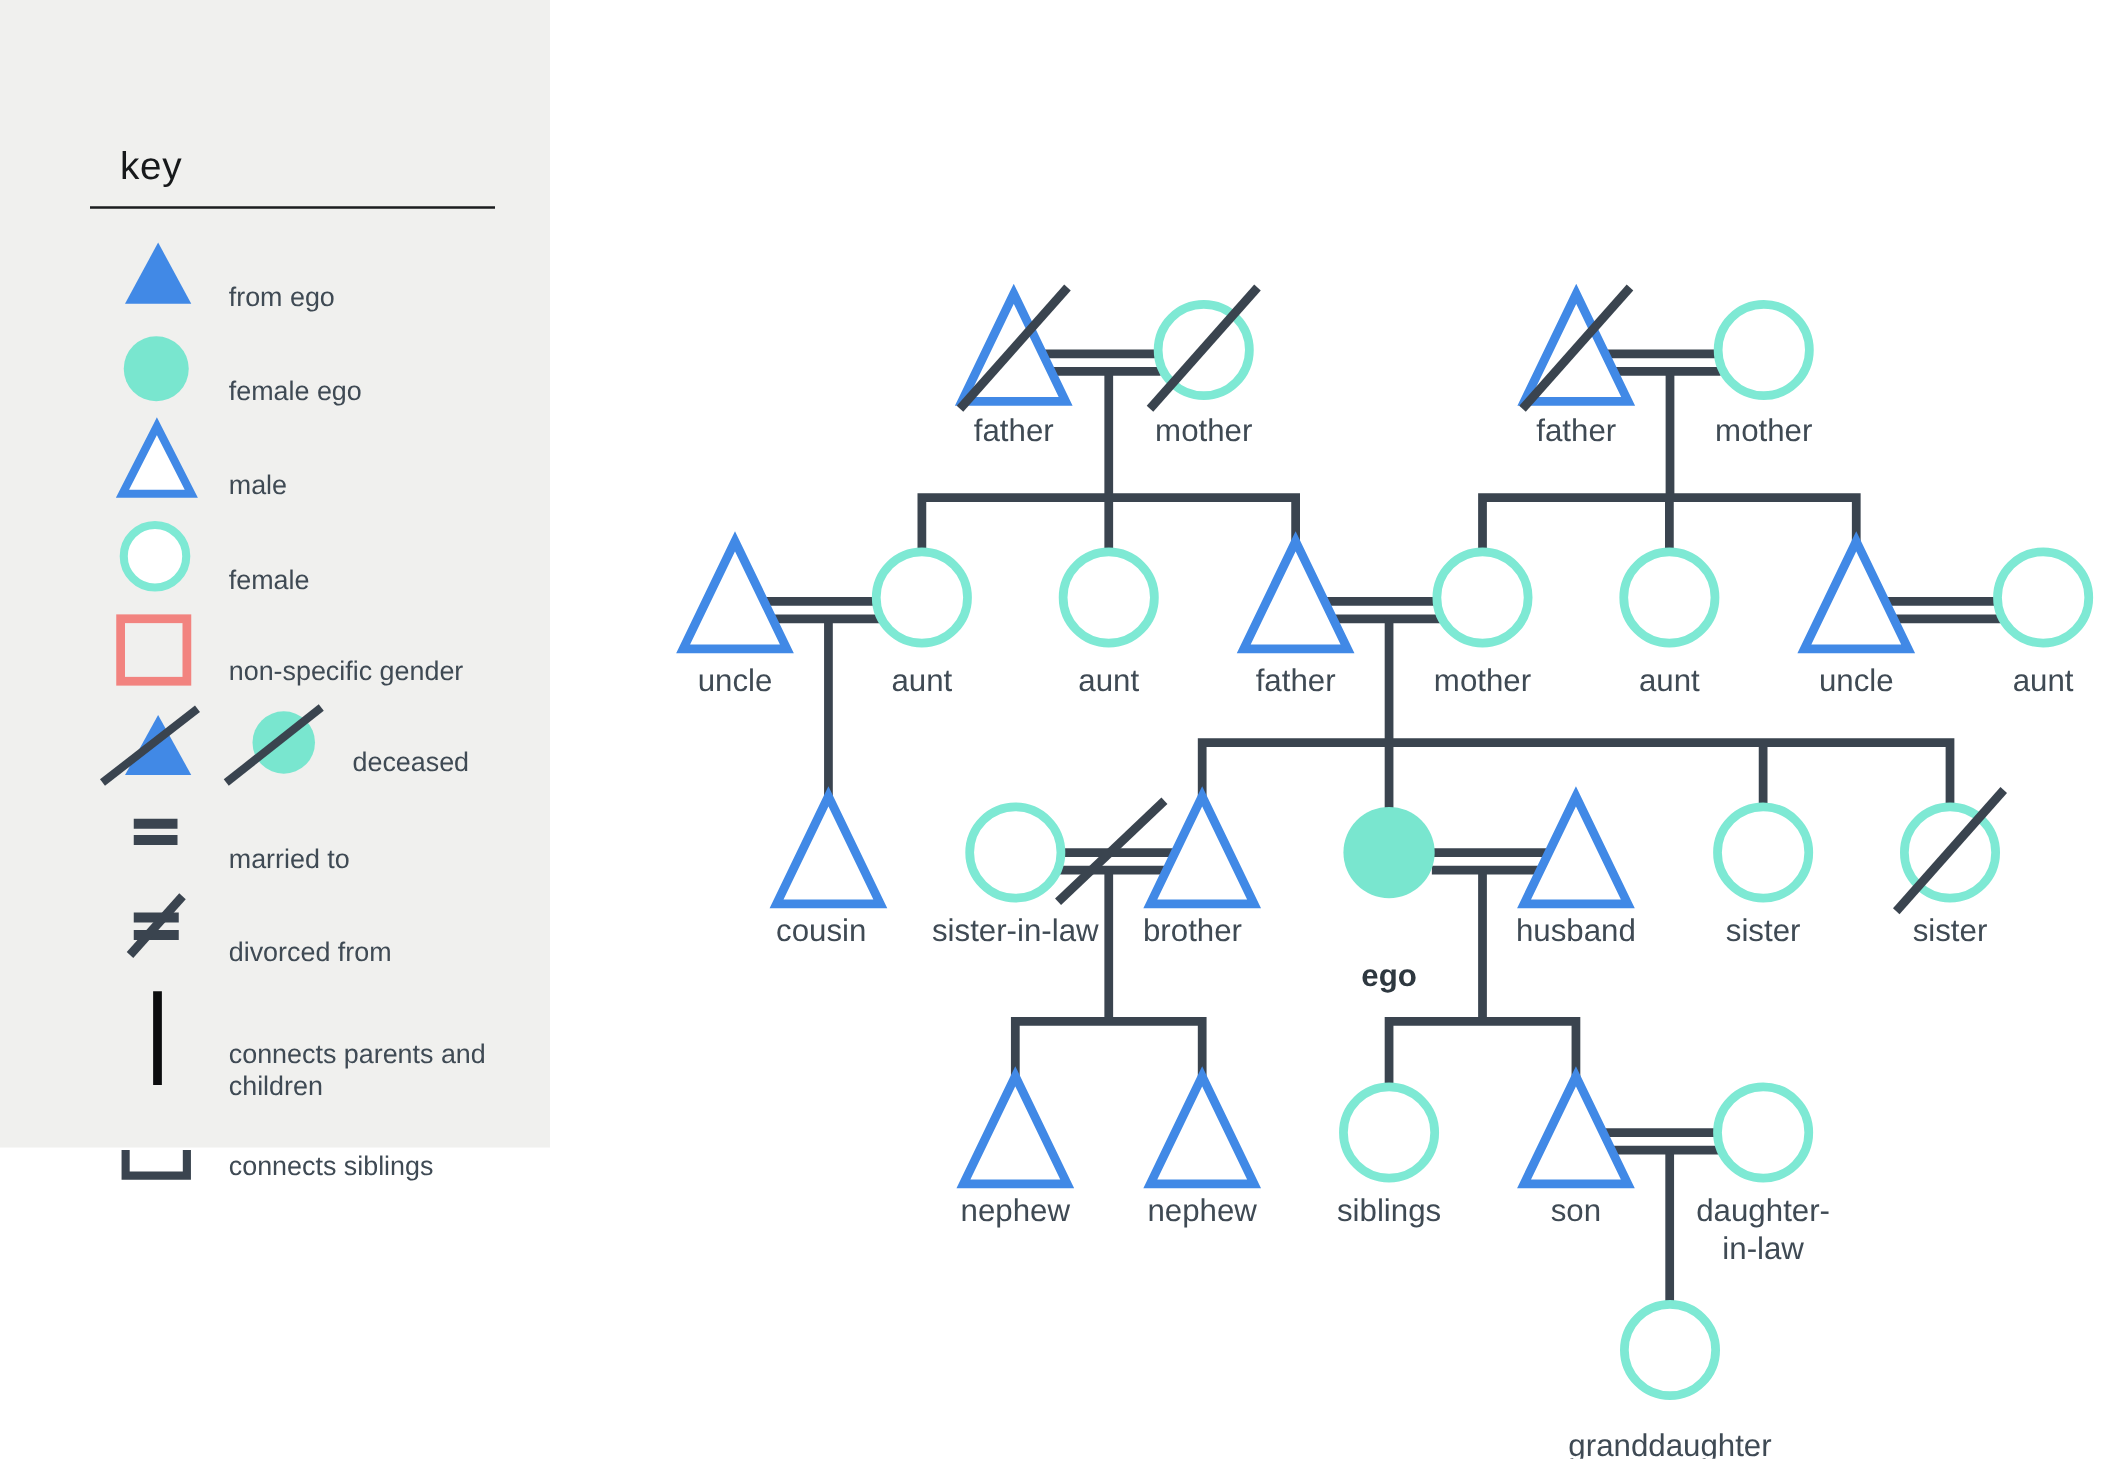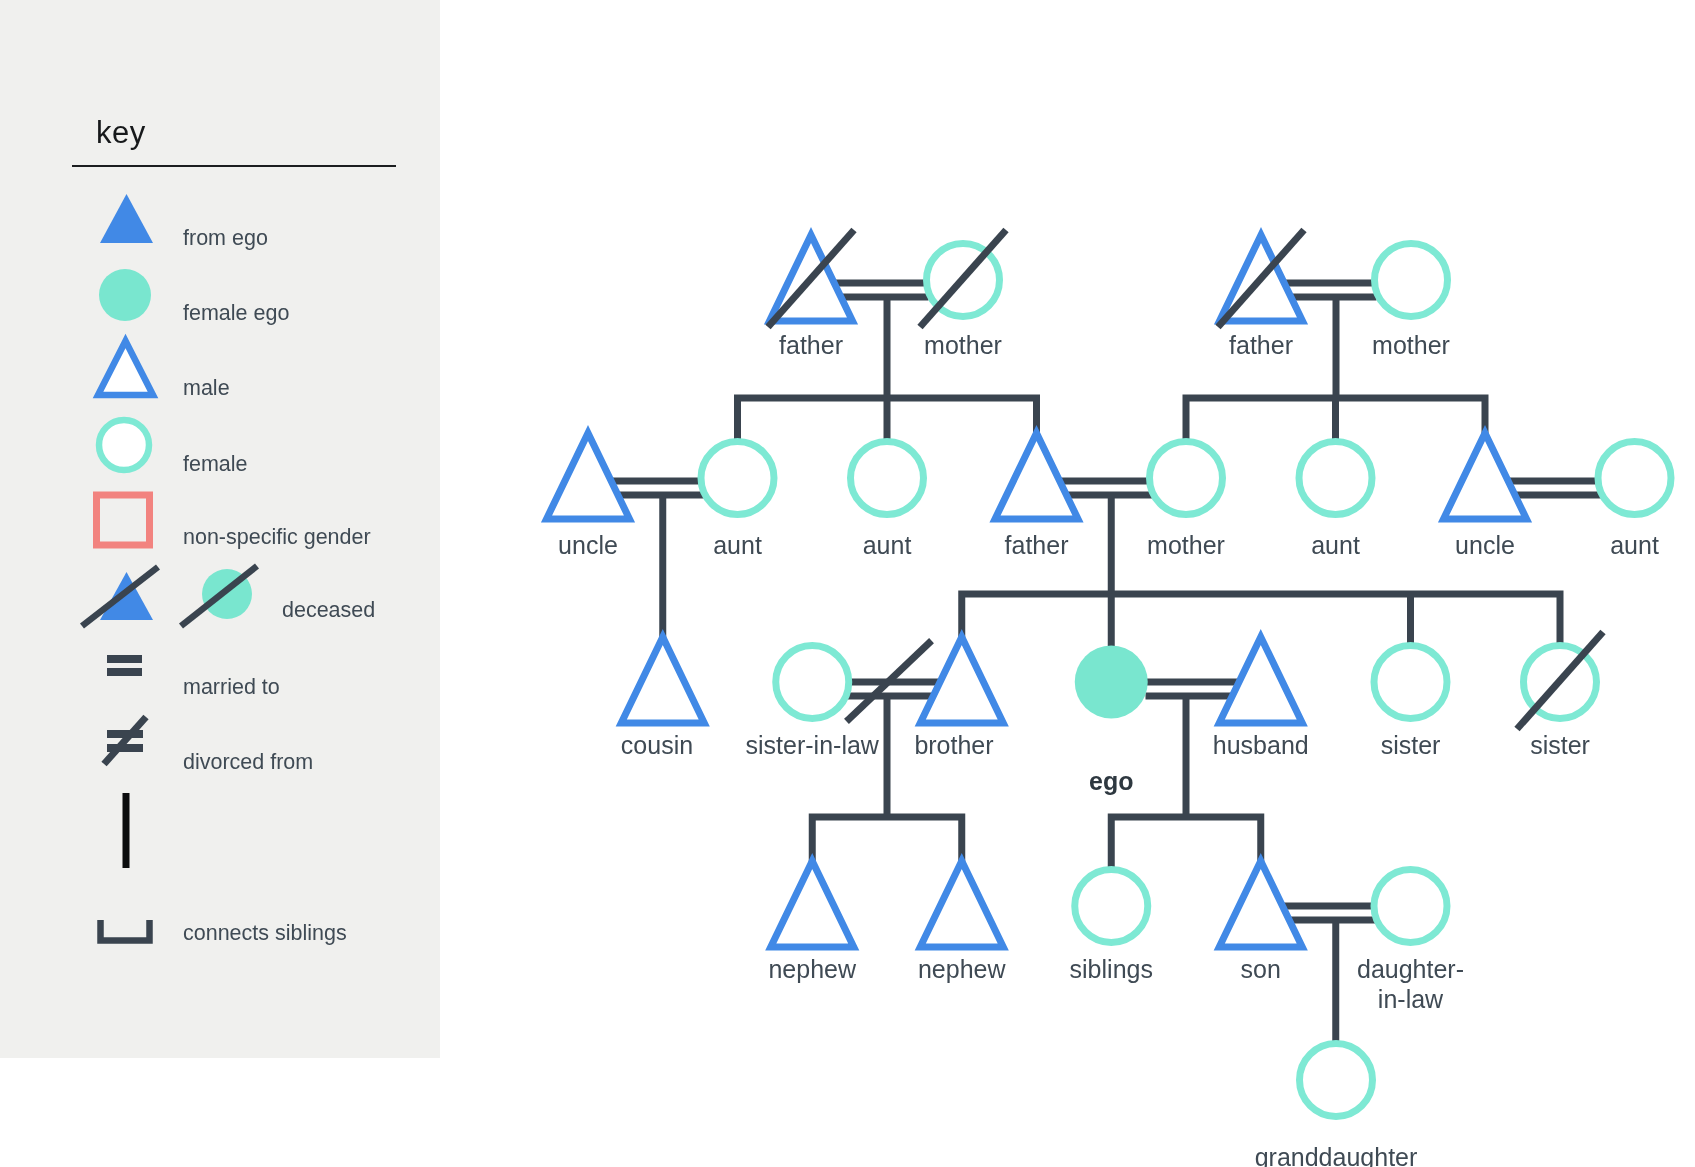--- a/index.html
+++ b/index.html
@@ -2,21 +2,21 @@
 <html><head>
 <meta charset="utf-8">
 <style>
   html,body{margin:0;padding:0;background:#ffffff;}
   body{
     width:1695px;height:1167px;position:relative;overflow:hidden;
     font-family:"Liberation Sans","DejaVu Sans",sans-serif;
   }
   #stage{position:absolute;inset:0;}
   #sidebar{
-    position:absolute;left:0;top:0;width:440px;height:1058px;
+    position:absolute;left:0;top:0;width:440px;height:918px;
     background:#F0F0EE;
   }
   #key-title{
     position:absolute;left:96px;top:115px;font-size:31px;color:#17191B;
     letter-spacing:.5px;
   }
   #key-rule{
     position:absolute;left:72px;top:165px;width:324px;height:0;
     border-top:2.5px solid #1b1d1f;
   }
@@ -76,20 +76,21 @@
     </svg>
 
     <div class="key-label" style="top:225px">from ego</div>
     <div class="key-label" style="top:300px">female ego</div>
     <div class="key-label" style="top:375px">male</div>
     <div class="key-label" style="top:451px">female</div>
     <div class="key-label" style="top:524px">non-specific gender</div>
     <div class="key-label" style="top:597px;left:282px">deceased</div>
     <div class="key-label" style="top:674px">married to</div>
     <div class="key-label" style="top:749px">divorced from</div>
+    <div class="key-label" id="key-label-connects-parents" style="top:830px">connects parents and children</div>
     <div class="key-label" style="top:920px">connects siblings</div>
   </div>
 
 
   <svg id="diagram-svg" width="1695" height="1167" viewBox="0 0 1695 1167">
     <g stroke="#3A444F" stroke-width="7" fill="none" stroke-linecap="square">
 
       <line x1="831" y1="283" x2="925" y2="283"></line>
       <line x1="831" y1="297" x2="925" y2="297"></line>
       <line x1="1281" y1="283" x2="1373" y2="283"></line>

